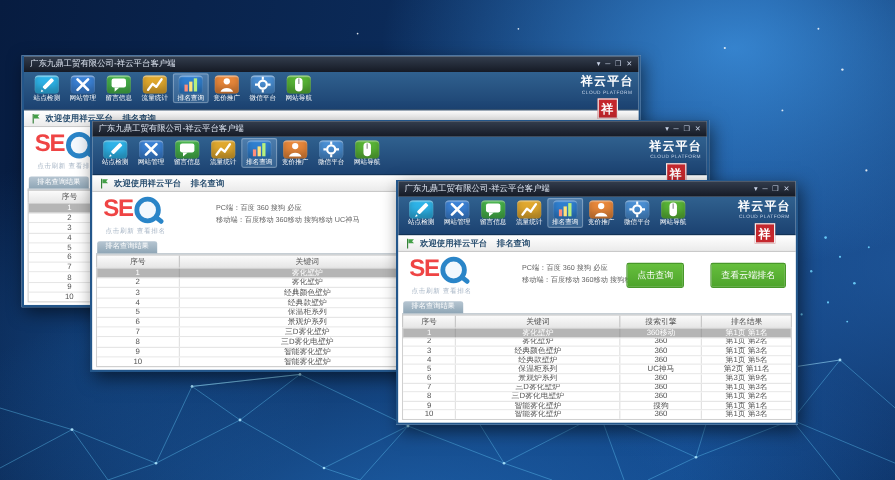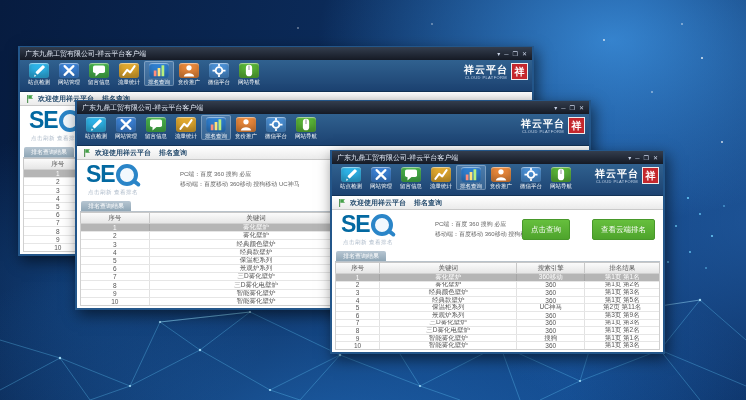--- a/index.html
+++ b/index.html
@@ -26,37 +26,37 @@
     border-bottom:1px solid #123256;position:relative;display:flex;
     align-items:flex-start;padding:1px 4px 0;}
   .tb-item{width:30px;display:flex;flex-direction:column;align-items:center;
     padding-top:2px;border-radius:2px;}
   .tb-item.selected{background:linear-gradient(#4d7dad,#35618f);
     box-shadow:inset 0 0 0 1px rgba(255,255,255,.28);}
   .tb-ico{width:20px;height:15px;border-radius:3px;display:block;
     box-shadow:inset 0 -5px 6px rgba(0,0,0,.25), inset 0 1px 1px rgba(255,255,255,.55);}
   .tb-ico svg{width:100%;height:100%;display:block;}
   .tb-lbl{font-size:6px;color:#fff;line-height:8px;white-space:nowrap;transform:scale(.92);}
-  .brand{position:absolute;right:4px;top:3px;display:flex;align-items:center;gap:3px;}
+  .brand{position:absolute;right:4px;top:3px;display:flex;align-items:center;gap:3px;flex-direction:column;}
   .brand-text{text-align:center;color:#fff;}
   .brand-name{font-size:10px;font-weight:bold;letter-spacing:1px;line-height:11px;white-space:nowrap;}
   .brand-sub{font-size:4px;color:#c2d2e8;letter-spacing:.4px;line-height:5px;white-space:nowrap;}
   .seal{width:15px;height:15px;background:#c5272d;border:1px solid #eee;
     color:#fff;font-size:10px;font-weight:bold;display:flex;align-items:center;justify-content:center;}
 
   .breadcrumb{flex:0 0 13px;background:linear-gradient(#ffffff,#ebebeb);
     border-bottom:1px solid #c9c9c9;display:flex;align-items:center;gap:4px;
     padding:0 6px;font-size:7px;font-weight:bold;color:#2a4f70;}
   .breadcrumb svg{width:8px;height:10px;}
   .crumb-page{margin-left:4px;}
 
   .content{flex:1;display:flex;flex-direction:column;background:#fff;padding:0 3px 2px;min-height:0;}
   .seo-row{flex:0 0 40px;position:relative;}
   .seo-logo{position:absolute;left:6px;top:3px;display:flex;align-items:flex-start;}
-  .seo-se{font-size:23px;font-weight:bold;color:#0369a1;line-height:23px;letter-spacing:-1px;}
+  .seo-se{font-size:20px;font-weight:bold;color:#ef4444;line-height:23px;letter-spacing:-1px;}
   .lens{width:14px;height:14px;border:4px solid #2a85c8;border-radius:50%;
     background:#f2f8fd;margin-left:1px;margin-top:1px;position:relative;}
   .lens:after{content:"";position:absolute;width:9px;height:3.5px;background:#2a85c8;
     border-radius:2px;transform:rotate(38deg);right:-7px;bottom:-2px;}
   .seo-caption{position:absolute;left:8px;top:29px;font-size:5.5px;color:#a8b6c6;
     letter-spacing:.5px;white-space:nowrap;}
   .engine-lines{position:absolute;left:100px;top:9px;font-size:6px;color:#666;
     line-height:10px;white-space:nowrap;}
   .btns{position:absolute;right:5px;top:9px;display:flex;gap:22px;}
   .btn{height:19px;padding:0 8px;background:linear-gradient(#66bf3d,#4ea42c);

